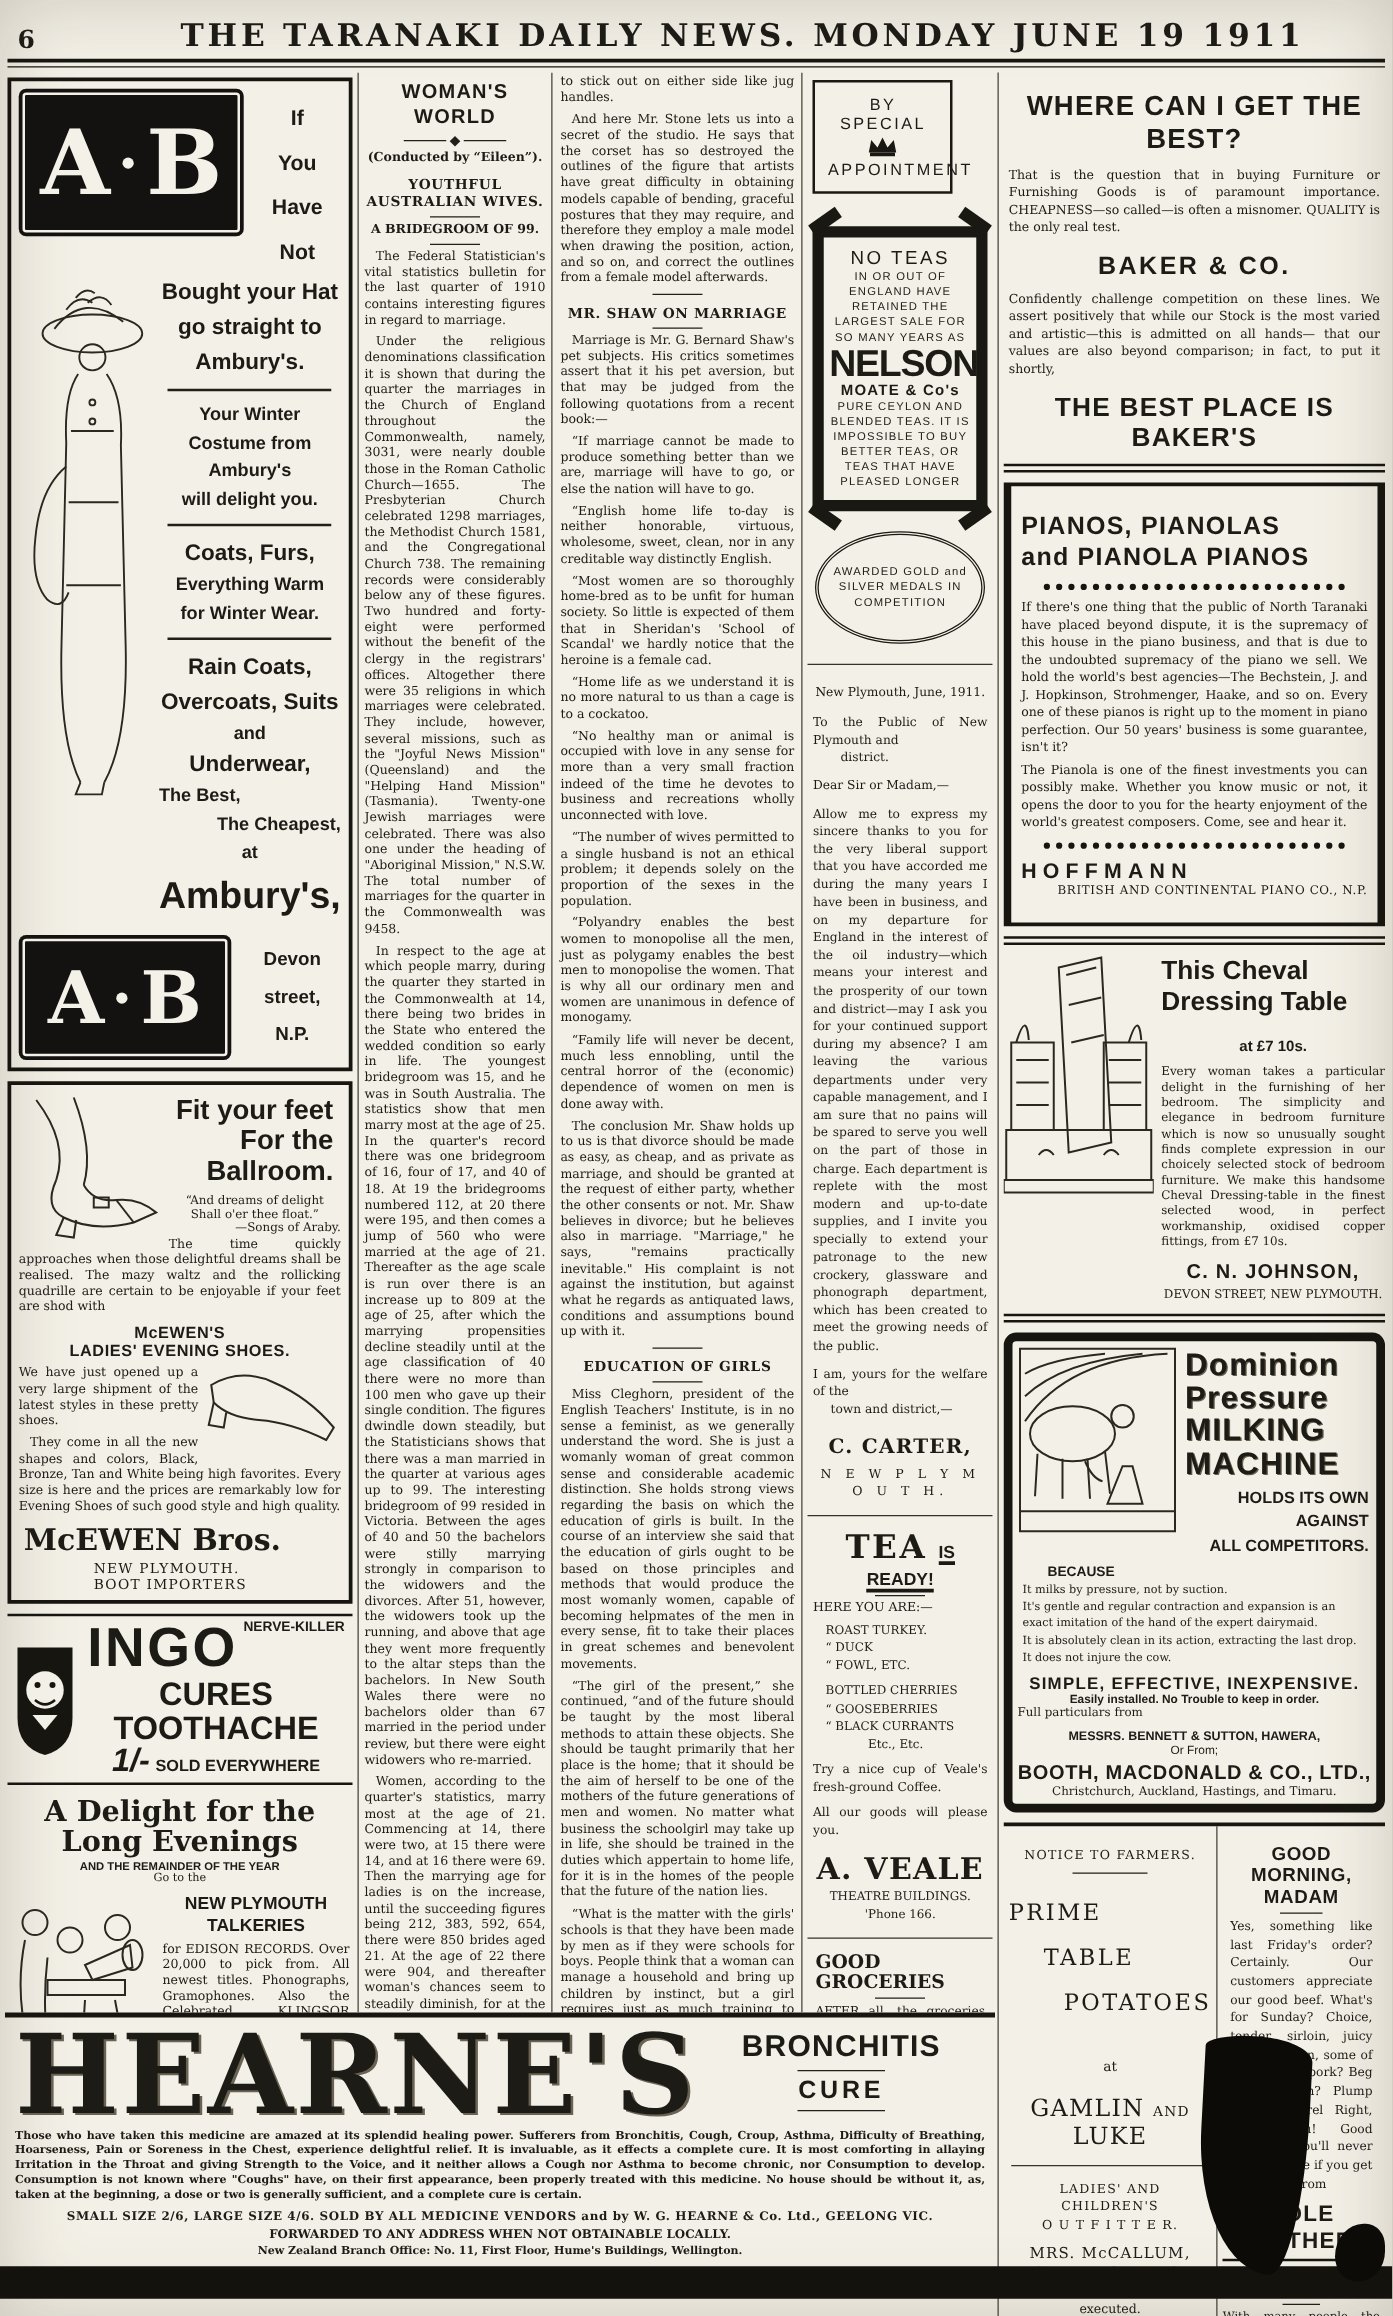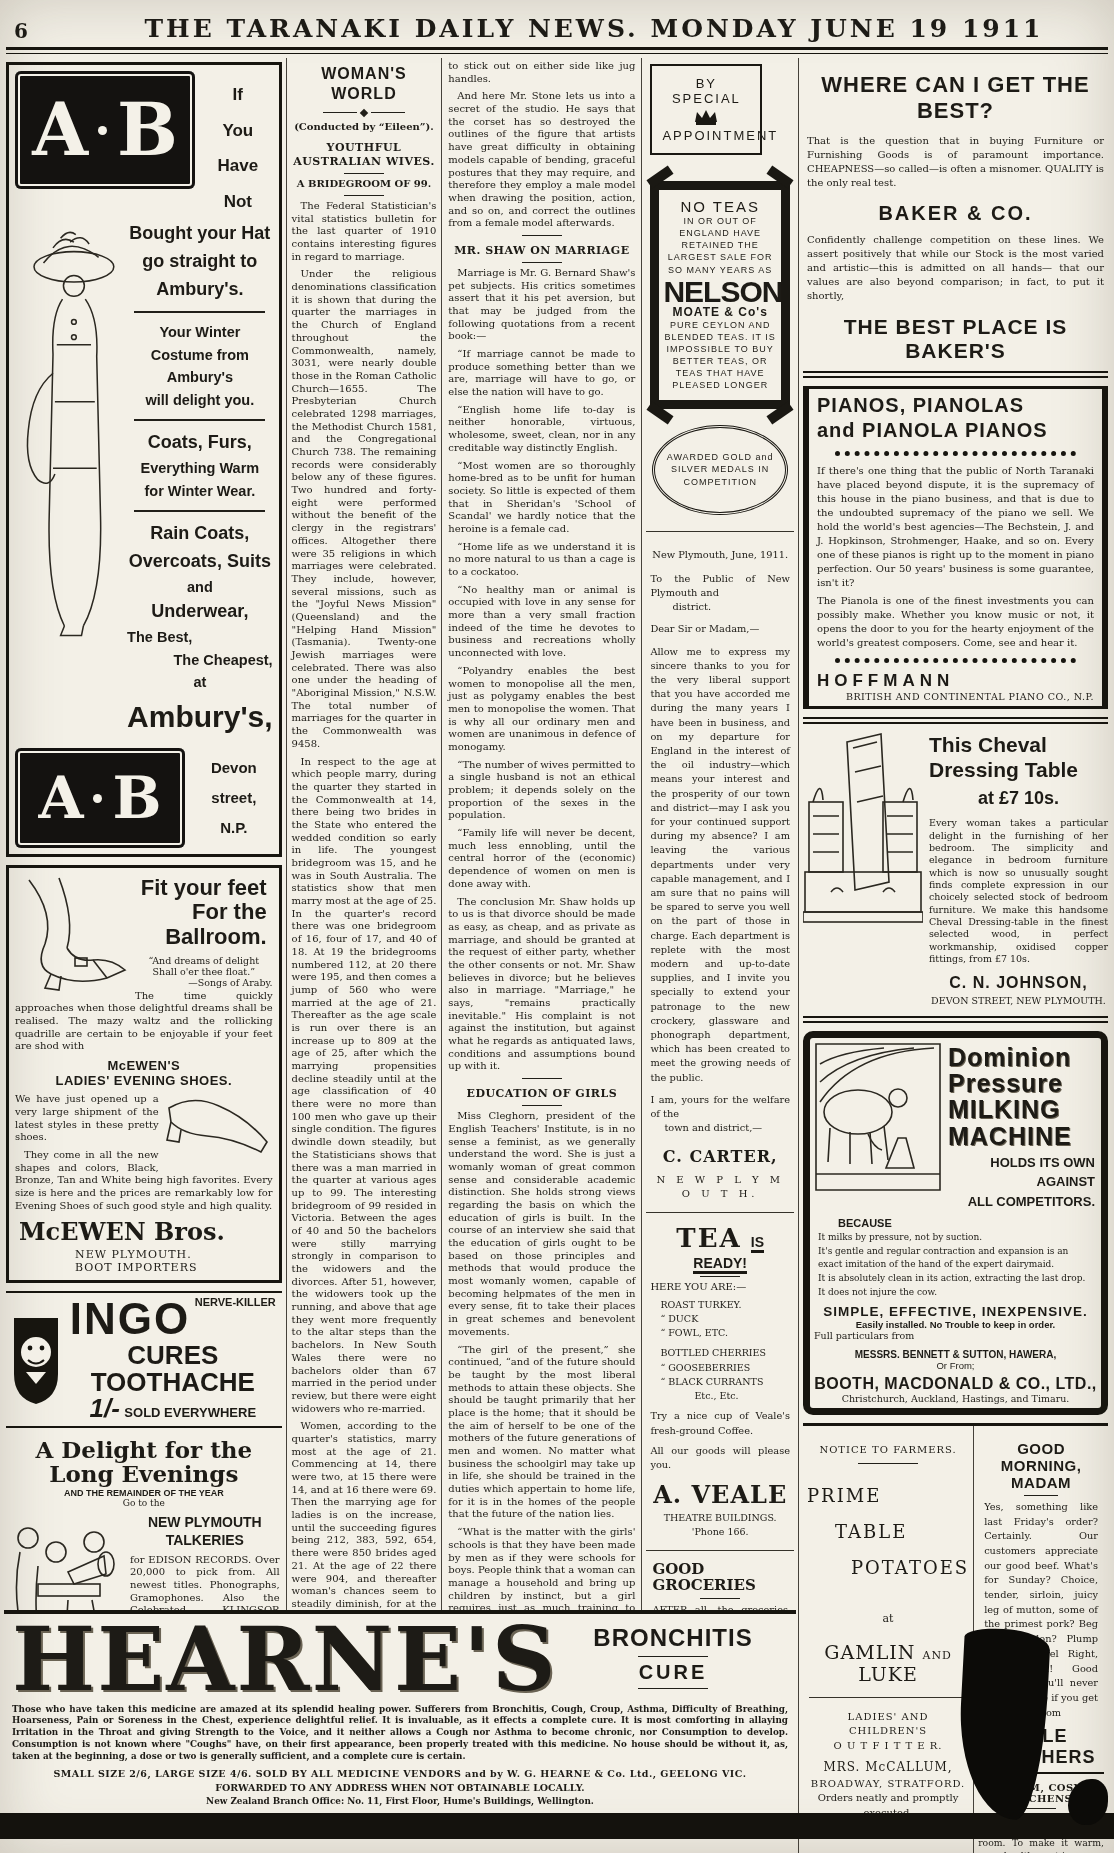--- a/index.html
+++ b/index.html
@@ -93,28 +93,28 @@
   .veale-name{font-size:24px;font-weight:bold;text-align:center;letter-spacing:1px;margin:8px 0 2px;}
   .small-ctr{font-size:9.5px;text-align:center;line-height:1.5;}
   .groc-head{font-size:15px;font-weight:bold;line-height:1.1;}
   .hr1{height:1px;background:#35322a;margin:6px 2px;}
   
   .d-head{font-size:22px;font-weight:bold;text-align:center;letter-spacing:1px;margin:14px 0 10px;}
   .d-body{font-size:10px;line-height:1.4;text-align:justify;padding:0 4px;}
   .d-name{font-size:20px;font-weight:bold;text-align:center;letter-spacing:2px;margin:12px 0 8px;}
   .d-tag{font-size:21px;font-weight:bold;text-align:center;letter-spacing:1px;margin:12px 0 8px;}
   .dbl-rule{border-top:2px solid #17150f;border-bottom:2px solid #17150f;height:3px;margin:8px 0;}
-  .piano-box{border:3px solid #17150f;border-left-width:6px;border-right-width:6px;padding:4px 8px;margin:4px 0;}
+  .piano-box{border:3px solid #17150f;border-left-width:6px;border-right-width:6px;padding:20px 8px;margin:4px 0;}
   .piano-h{font-size:20px;font-weight:bold;letter-spacing:1px;line-height:1.25;}
   .diamonds{border-top:5px dotted #17150f;margin:8px 18px;}
   .hoff{font-size:17px;font-weight:bold;letter-spacing:5px;margin-top:8px;}
   .hoff-sub{font-size:9.5px;text-align:right;letter-spacing:.5px;}
   .cheval-flex{display:flex;gap:6px;margin:6px 0;}
   .chev-h{font-size:21px;font-weight:bold;line-height:1.2;}
-  .chev-at{font-size:18px;font-weight:bold;text-align:center;margin:6px 0 8px;}
+  .chev-at{font-size:12px;font-weight:bold;text-align:center;margin:16px 0 8px;}
   .chev-body{font-size:9.5px;line-height:1.3;text-align:justify;}
   .chev-name{font-size:16px;font-weight:bold;text-align:center;margin:8px 0 2px;letter-spacing:1px;}
   .milk-box{border:7px solid #17150f;border-radius:10px;padding:4px;margin:6px 0;position:relative;}
   .milk-top{display:flex;gap:2px;}
   .milk-brand{font-size:25px;font-weight:bold;letter-spacing:1px;line-height:1.05;text-shadow:1px 1px 0 #665f50;}
   .milk-tag{font-size:13px;font-weight:bold;text-align:right;line-height:1.5;margin-top:4px;}
   .because{font-size:11px;font-weight:bold;margin:6px 0 2px 24px;}
   .points{font-size:9px;line-height:1.35;padding:0 4px;}
   .points p{margin:0 0 2px;}
   .simple{font-size:13.5px;font-weight:bold;text-align:center;letter-spacing:1px;margin-top:6px;}
@@ -344,22 +344,22 @@
           <p>And here Mr. Stone lets us into a secret of the studio.  He says that the corset has so destroyed the outlines of the figure that artists have great difficulty in obtaining models capable of bending, graceful postures that they may require, and therefore they employ a male model when drawing the position, action, and so on, and correct the outlines from a female model afterwards.</p>
           <div class="minirule"></div>
           <div class="chead">MR. SHAW ON MARRIAGE</div>
           <div class="minirule"></div>
           <p>Marriage is Mr. G. Bernard Shaw's pet subjects.  His critics sometimes assert that it his pet aversion, but that may be judged from the following quotations from a recent book:—</p>
           <p>“If marriage cannot be made to produce something better than we are, marriage will have to go, or else the nation will have to go.</p>
           <p>“English home life to-day is neither honorable, virtuous, wholesome, sweet, clean, nor in any creditable way distinctly English.</p>
           <p>“Most women are so thoroughly home-bred as to be unfit for human society. So little is expected of them that in Sheridan's 'School of Scandal' we hardly notice that the heroine is a female cad.</p>
           <p>“Home life as we understand it is no more natural to us than a cage is to a cockatoo.</p>
           <p>“No healthy man or animal is occupied with love in any sense for more than a very small fraction indeed of the time he devotes to business and recreations wholly unconnected with love.</p>
+          <p>“The number of wives permitted to a single husband is not an ethical problem; it depends solely on the proportion of the sexes in the population.</p>
           <p>“Polyandry enables the best women to monopolise all the men, just as polygamy enables the best men to monopolise the women.  That is why all our ordinary men and women are unanimous in defence of monogamy.</p>
-          <p>“The number of wives permitted to a single husband is not an ethical problem; it depends solely on the proportion of the sexes in the population.</p>
           <p>“Family life will never be decent, much less ennobling, until the central horror of the (economic) dependence of women on men is done away with.</p>
           <p>The conclusion Mr. Shaw holds up to us is that divorce should be made as easy, as cheap, and as private as marriage, and should be granted at the request of either party, whether the other consents or not.  Mr. Shaw believes in divorce; but he believes also in marriage.  "Marriage," he says, "remains practically inevitable."  His complaint is not against the institution, but against what he regards as antiquated laws, conditions and assumptions bound up with it.</p>
           <div class="minirule"></div>
           <div class="chead">EDUCATION OF GIRLS</div>
           <div class="minirule"></div>
           <p>Miss Cleghorn, president of the English Teachers' Institute, is in no sense a feminist, as we generally understand the word.  She is just a womanly woman of great common sense and considerable academic distinction.  She holds strong views regarding the basis on which the education of girls is built.  In the course of an interview she said that the education of girls ought to be based on those principles and methods that would produce the most womanly women, capable of becoming helpmates of the men in every sense, fit to take their places in great schemes and benevolent movements.</p>
           <p>“The girl of the present,” she continued, “and of the future should be taught by the most liberal methods to attain these objects.  She should be taught primarily that her place is the home; that it should be the aim of herself to be one of the mothers of the future generations of men and women.  No matter what business the schoolgirl may take up in life, she should be trained in the duties which appertain to home life, for it is in the homes of the people that the future of the nation lies.</p>
           <p>“What is the matter with the girls' schools is that they have been made by men as if they were schools for boys.  People think that a woman can manage a household and bring up children by instinct, but a girl requires just as much training to fulfil her duties as a man does to make a locomotive."</p>
 
         </div>

